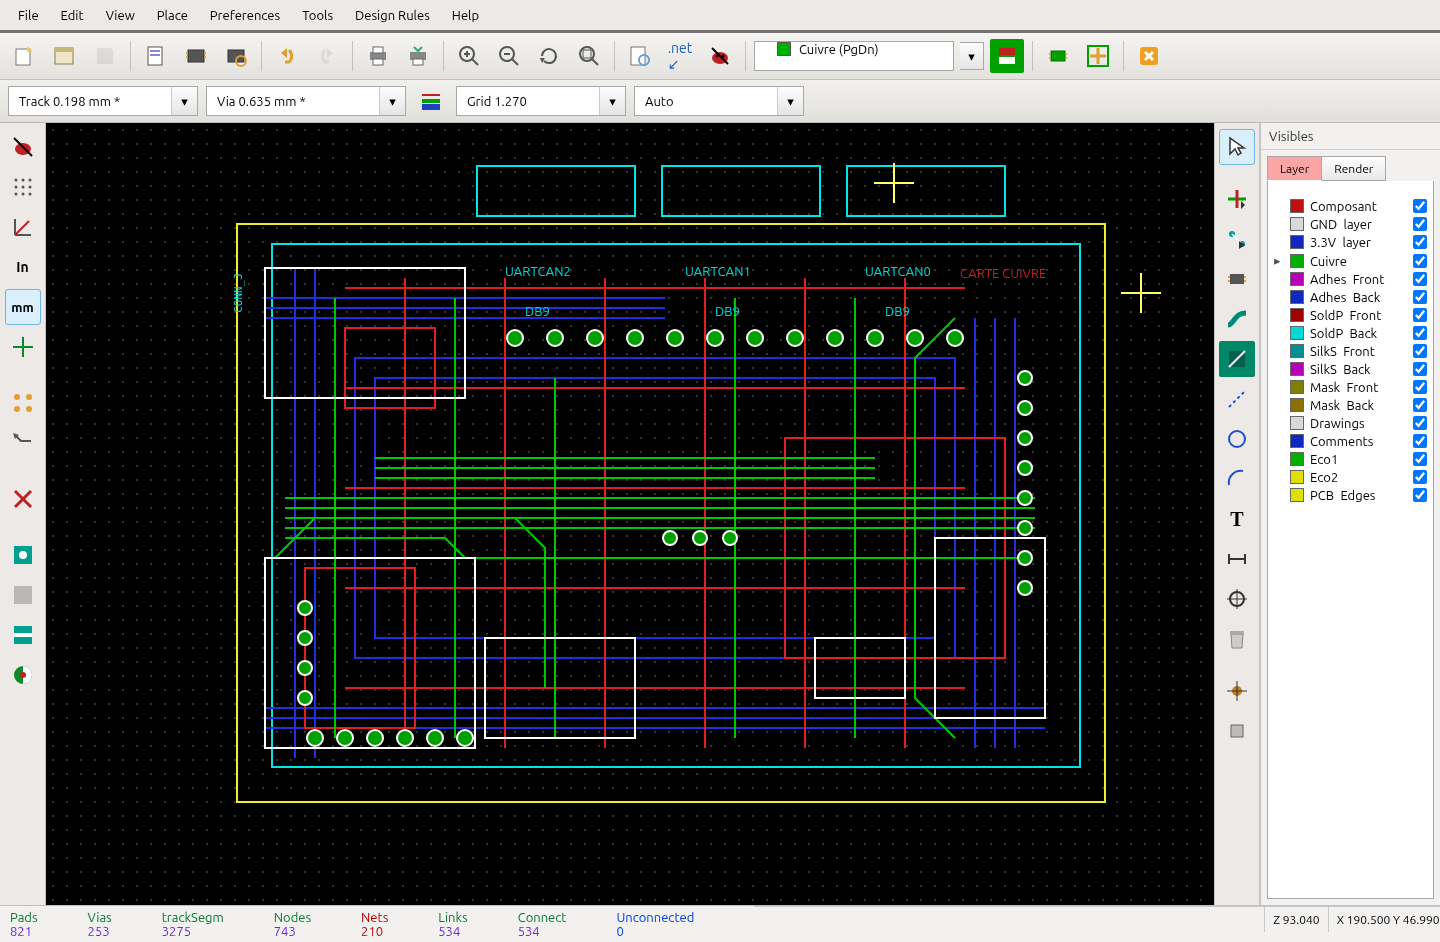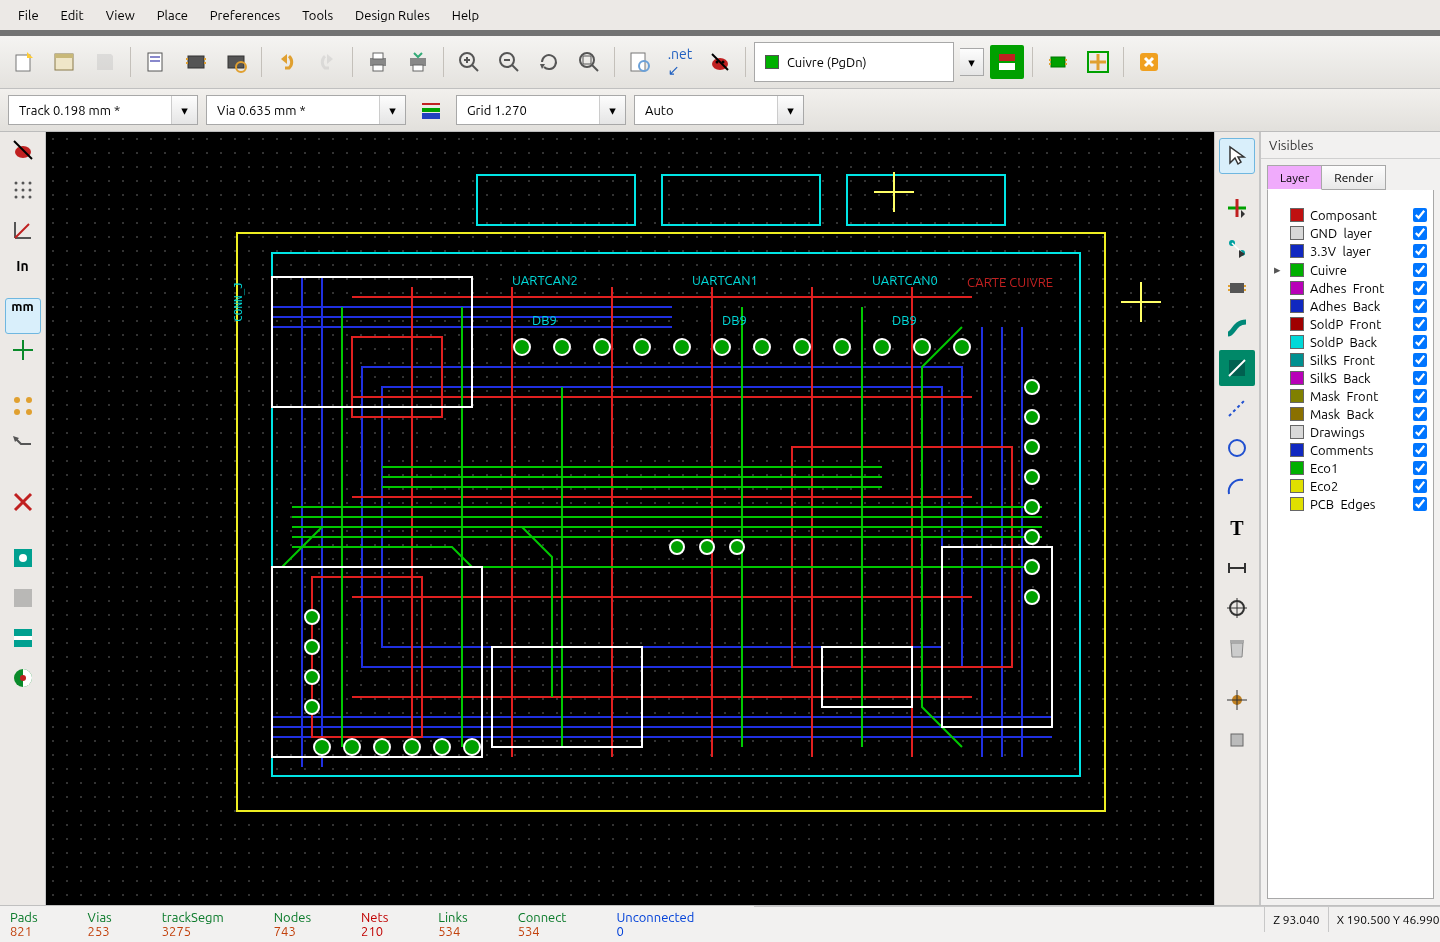--- a/index.html
+++ b/index.html
@@ -1,65 +1,65 @@
 <!DOCTYPE html>
 <html><head>
 <meta charset="utf-8">
 <style>
 *{box-sizing:border-box;margin:0;padding:0;font-family:"Ubuntu","Liberation Sans",sans-serif;font-size:13px}
 body{width:1440px;height:942px;background:#f2f1f0;display:flex;flex-direction:column;overflow:hidden}
-.menubar{display:flex;gap:2px;padding:4px 8px;background:#ece9e6;border-bottom:6px solid #737373}
+.menubar{display:flex;gap:2px;padding:4px 8px;background:#ece9e6;border-bottom:3px solid #737373}
 .menubar .mi{padding:4px 10px;border-radius:3px;cursor:pointer}
 .toolbar{display:flex;align-items:center;gap:6px;padding:6px 8px;background:linear-gradient(#f5f4f2,#e4e2de);border-bottom:1px solid #c0c0c0}
 .toolbar .tb{width:34px;height:34px;display:flex;align-items:center;justify-content:center;border-radius:3px;cursor:pointer}
 .tsep{width:1px;height:30px;background:#c4c0ba;margin:0 2px}
-.layer-sel{display:flex;align-items:center;border:1px solid #a8a8a8;background:#fff;height:40px;padding:0 10px;gap:8px;min-width:200px}
+.layer-sel{display:flex;align-items:flex-start;border:1px solid #a8a8a8;background:#fff;height:30px;padding:0 22px;gap:8px;min-width:200px}
 .layer-sel .sw{width:14px;height:14px;border:1px solid #555}
 .dd-btn{width:24px;height:28px;border:1px solid #a8a8a8;border-left:none;background:linear-gradient(#fdfdfd,#e5e5e5);display:flex;align-items:center;justify-content:center;cursor:pointer}
 .toolbar2{display:flex;align-items:center;gap:8px;padding:6px 8px;background:linear-gradient(#f2f0ed,#e2e0dc);border-bottom:1px solid #bcbcbc}
 .combo{display:flex;align-items:center;border:1px solid #a8a8a8;background:#fff;height:30px}
 .combo .ct{padding:0 10px;flex:1;white-space:nowrap}
 .combo .ca{width:26px;height:100%;border-left:1px solid #ccc;display:flex;align-items:center;justify-content:center;background:linear-gradient(#fdfdfd,#e5e5e5);cursor:pointer}
 .workrow{flex:1;display:flex;min-height:0}
 .lvtb{width:46px;background:#ece9e6;border-right:1px solid #c6c6c6;display:flex;flex-direction:column;align-items:center;padding:6px 0;gap:4px}
-.lvtb .vb{width:36px;height:36px;display:flex;justify-content:center;border-radius:3px;cursor:pointer}
+.lvtb .vb{width:36px;height:36px;display:flex;align-items:center;justify-content:center;border-radius:3px;cursor:pointer}
 .canvas-wrap{flex:1;position:relative;background:#000;overflow:hidden}
 .grid{position:absolute;inset:0;background-image:radial-gradient(#333 1px,transparent 1px);background-size:14px 14px}
 .board-outline{position:absolute;left:190px;top:100px;width:870px;height:580px;border:2px solid #eeee22}
 .board-inner{position:absolute;left:225px;top:120px;width:810px;height:525px;border:2px solid #00e5e5}
 .conn{position:absolute;top:42px;height:52px;border:2px solid #00e5e5}
 .crosshair{position:absolute;pointer-events:none}
 .crosshair::before,.crosshair::after{content:"";position:absolute;background:#ffff66}
 .crosshair::before{width:40px;height:2px;left:-20px;top:-1px}
 .crosshair::after{width:2px;height:40px;left:-1px;top:-20px}
 .right-tools{width:46px;background:#ece9e6;border-left:1px solid #c6c6c6;border-right:1px solid #c6c6c6;display:flex;flex-direction:column;align-items:center;padding:6px 0;gap:4px}
 .right-tools .rt{width:36px;height:36px;display:flex;align-items:center;justify-content:center;border-radius:3px;cursor:pointer}
 .right-tools .rt.active{background:#d9effb;border:1px solid #6fb7e0}
 .layers-panel{width:180px;background:#f2f1f0;border-left:1px solid #c6c6c6;display:flex;flex-direction:column}
 .layers-panel .hdr{padding:6px 8px;font-weight:400;color:#333;border-bottom:1px solid #d0d0d0}
 .tabs{display:flex;padding:6px 6px 0;gap:0}
 .tab{padding:5px 12px;border:1px solid #a8a8a8;background:linear-gradient(#fdfdfd,#e8e8e8);cursor:pointer;font-size:12px}
-.tab.active{background:#f0abfc;border-bottom-color:#fff;position:relative;z-index:1}
+.tab.active{background:#fca5a5;border-bottom-color:#fff;position:relative;z-index:1}
 .tab:not(:first-child){border-left:none}
 .layer-list{flex:1;overflow-y:auto;padding:16px 2px;background:#fff;margin:0 6px 6px;border:1px solid #a8a8a8;border-top:none}
 .layer-row{display:flex;align-items:center;padding:2px 4px;gap:6px;font-size:12px}
 .layer-row .ptr{width:10px;color:#555}
 .layer-row .csw{width:14px;height:14px;border:1px solid #666;flex-shrink:0}
 .layer-row .lbl{flex:1;white-space:nowrap;overflow:hidden;text-overflow:ellipsis}
 .layer-row input[type=checkbox]{width:14px;height:14px;cursor:pointer}
 .statusbar{display:flex;flex-direction:row;background:#f2f1f0;border-top:1px solid #c0c0c0}
 .stats-row{display:flex;gap:0;padding:4px 10px}
 .stat{display:flex;flex-direction:column;margin-right:50px}
 .stat .sl{color:#0a7a2a;font-weight:400}
-.stat .sv{color:#c2410c}
+.stat .sv{color:#6d28d9}
 .stat.red .sl,.stat.red .sv{color:#c00000}
 .stat.blue .sl,.stat.blue .sv{color:#0040d8}
 .coord-row{display:flex;align-items:center;border-top:1px solid #c8c8c8;height:26px}
 .coord-row .cc{border-left:1px solid #c8c8c8;padding:0 8px;height:100%;display:flex;align-items:center;font-size:12px;white-space:nowrap}
-.pcb-art{position:absolute;left:216px;top:135px;width:976px;height:510px;overflow:hidden}
+.pcb-art{position:absolute;left:209px;top:135px;width:976px;height:510px;overflow:hidden}
 svg.icon{width:24px;height:24px}
 </style>
 </head>
 <body>
 
 <div class="menubar">
   <div class="mi">File</div>
   <div class="mi">Edit</div>
   <div class="mi">View</div>
   <div class="mi">Place</div>

